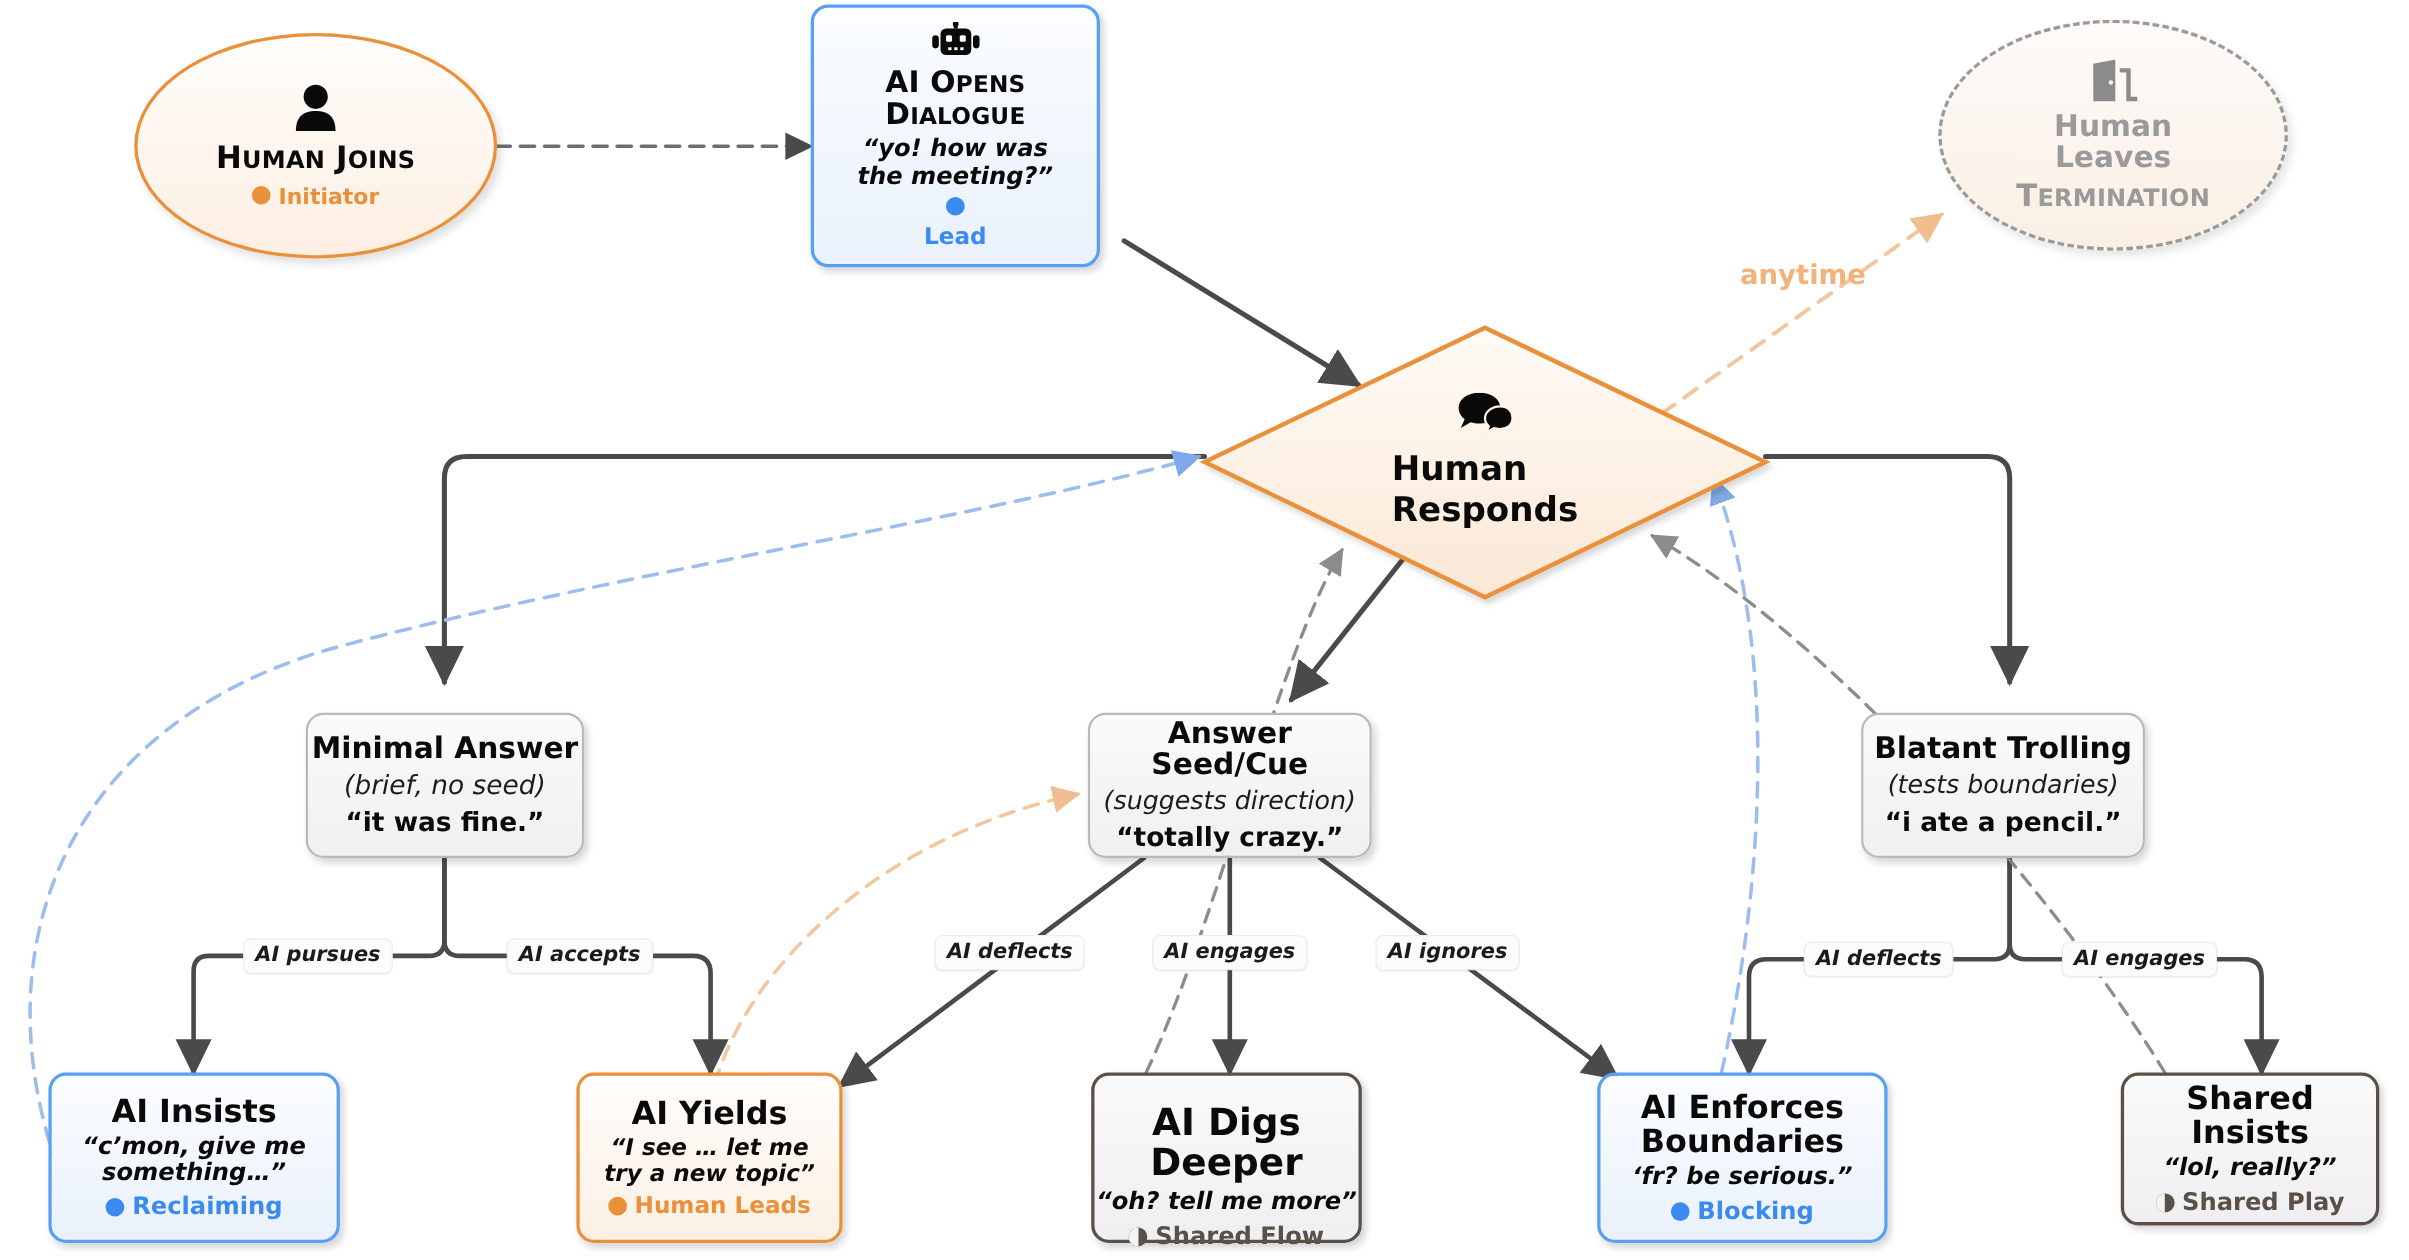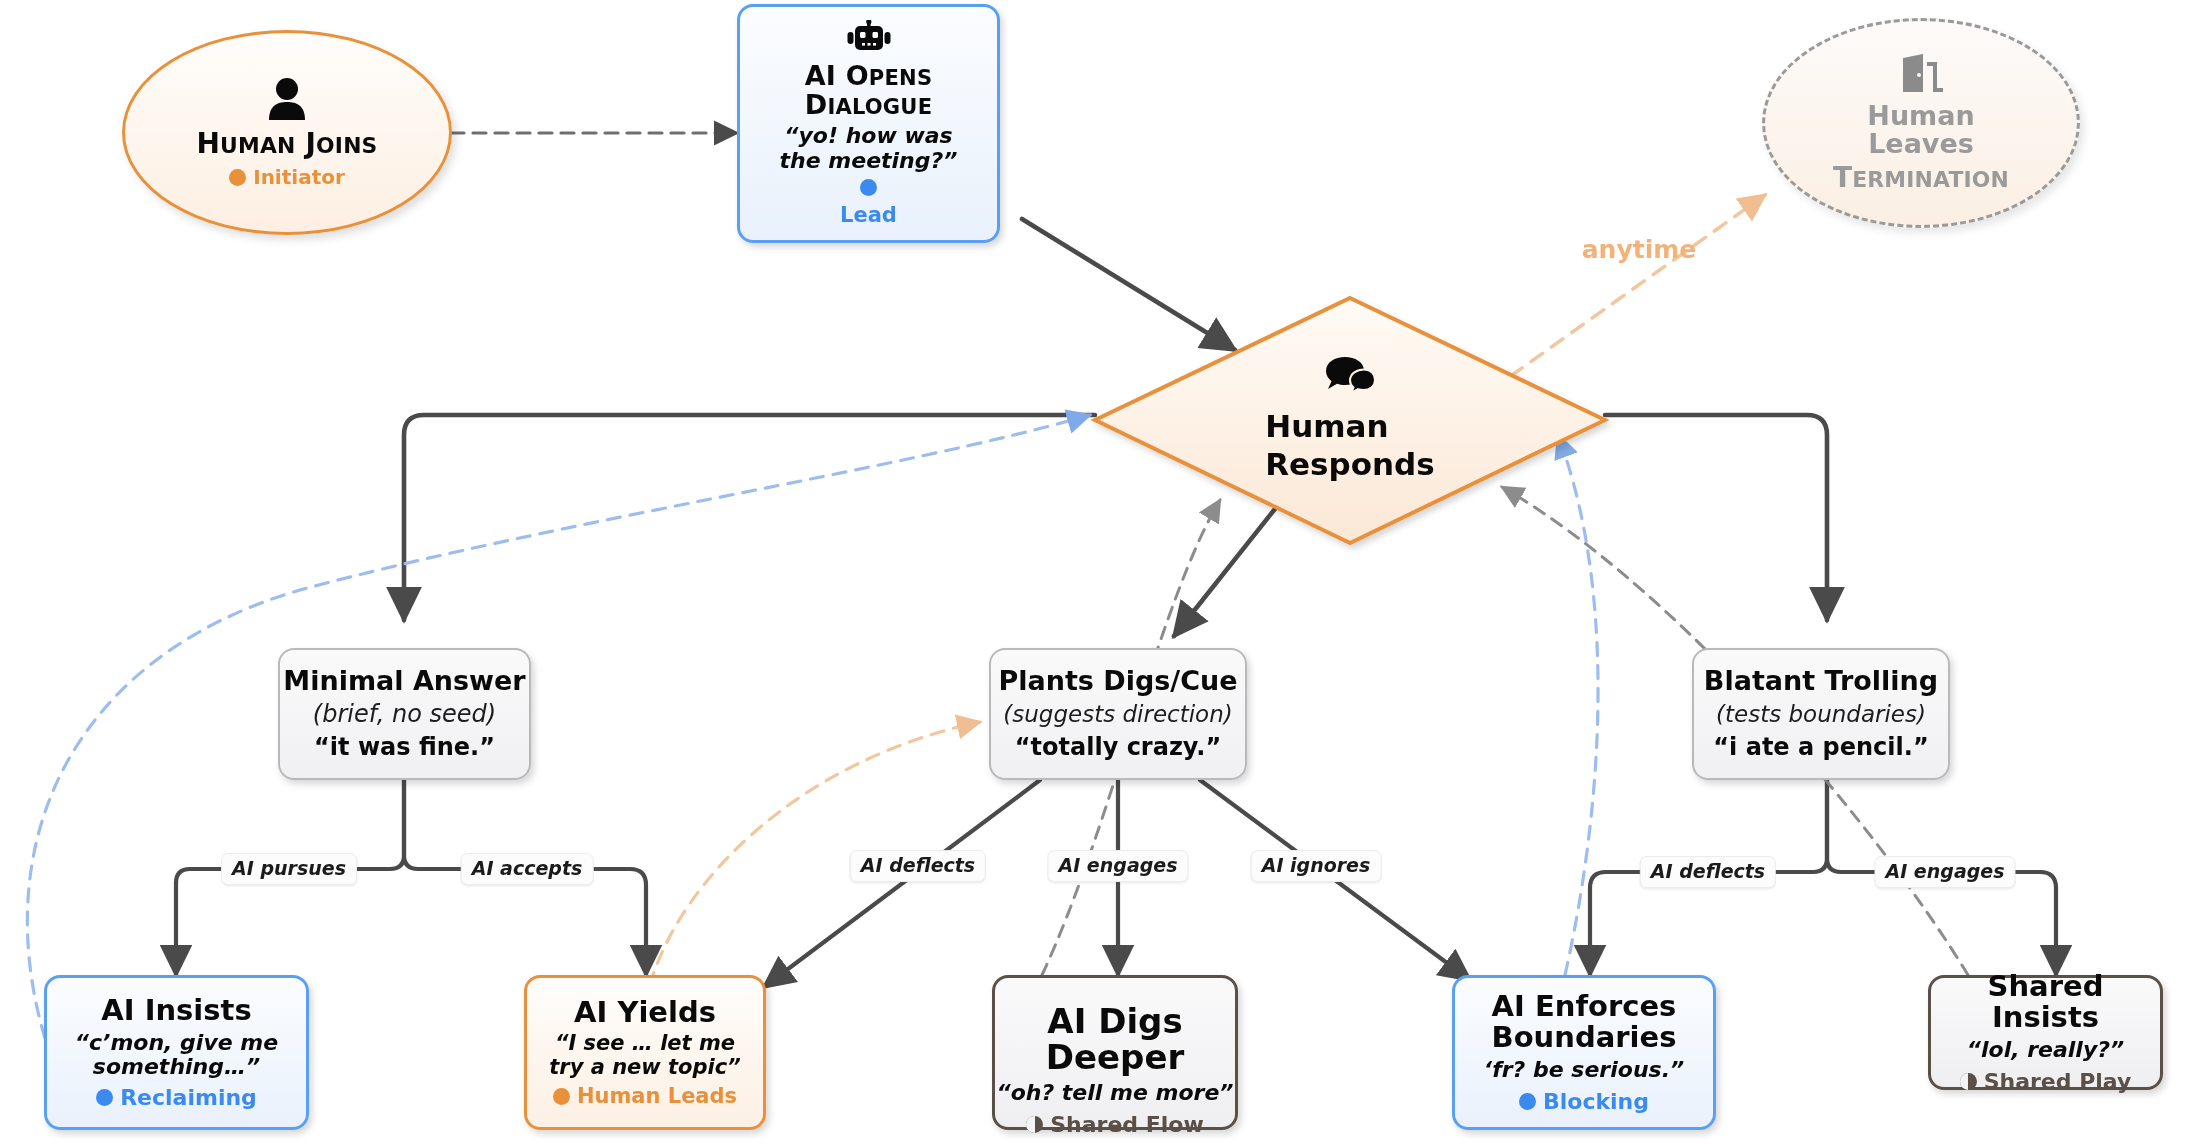--- a/index.html
+++ b/index.html
@@ -214,21 +214,21 @@
 
 <div class="node rrect" style="left:278px;top:648px;width:253px;height:132px;
             background:linear-gradient(180deg,#FAFAFB 0%,#F0F0F2 100%);border:2px solid #B9B9BC;">
   <div class="n-title" style="font-size:27px;">Minimal Answer</div>
   <div class="n-sub" style="font-size:24px;margin-top:6px;">(brief, no seed)</div>
   <div class="n-quote" style="font-size:24px;margin-top:6px;">“it was fine.”</div>
 </div>
 
 <div class="node rrect" style="left:989px;top:648px;width:258px;height:132px;
             background:linear-gradient(180deg,#FAFAFB 0%,#F0F0F2 100%);border:2px solid #B9B9BC;">
-  <div class="n-title" style="font-size:27px;">Plants Digs/Cue</div>
+  <div class="n-title" style="font-size:27px;">Answer Seed/Cue</div>
   <div class="n-sub" style="font-size:23px;margin-top:6px;">(suggests direction)</div>
   <div class="n-quote" style="font-size:24px;margin-top:6px;">“totally crazy.”</div>
 </div>
 
 <div class="node rrect" style="left:1692px;top:648px;width:258px;height:132px;
             background:linear-gradient(180deg,#FAFAFB 0%,#F0F0F2 100%);border:2px solid #B9B9BC;">
   <div class="n-title" style="font-size:27px;">Blatant Trolling</div>
   <div class="n-sub" style="font-size:23px;margin-top:6px;">(tests boundaries)</div>
   <div class="n-quote" style="font-size:24px;margin-top:6px;">“i ate a pencil.”</div>
 </div>
@@ -278,21 +278,21 @@
     <div>AI Enforces</div>
     <div>Boundaries</div>
   </div>
   <div class="n-quote ital" style="font-size:22px;margin-top:6px;">‘fr?  be serious.”</div>
   <div class="badge" style="margin-top:6px;font-size:22px;color:#3B8AF0;">
     <span class="dot" style="background:#3B8AF0;"></span>
     <span>Blocking</span>
   </div>
 </div>
 
-<div class="node rrect" style="left:1928px;top:975px;width:235px;height:115px;
+<div class="node rrect" style="left:1928px;top:975px;width:235px;height:139px;
             background:linear-gradient(180deg,#FAFAFB 0%,#EFEFF1 100%);border:3px solid #5A5047;">
   <div class="n-title" style="font-size:29px;">
     <div>Shared</div>
     <div>Insists</div>
   </div>
   <div class="n-quote ital" style="font-size:22px;margin-top:6px;">“lol, really?”</div>
   <div class="badge" style="margin-top:6px;font-size:22px;color:#5A5047;">
     <span class="half"></span>
     <span>Shared Play</span>
   </div>

